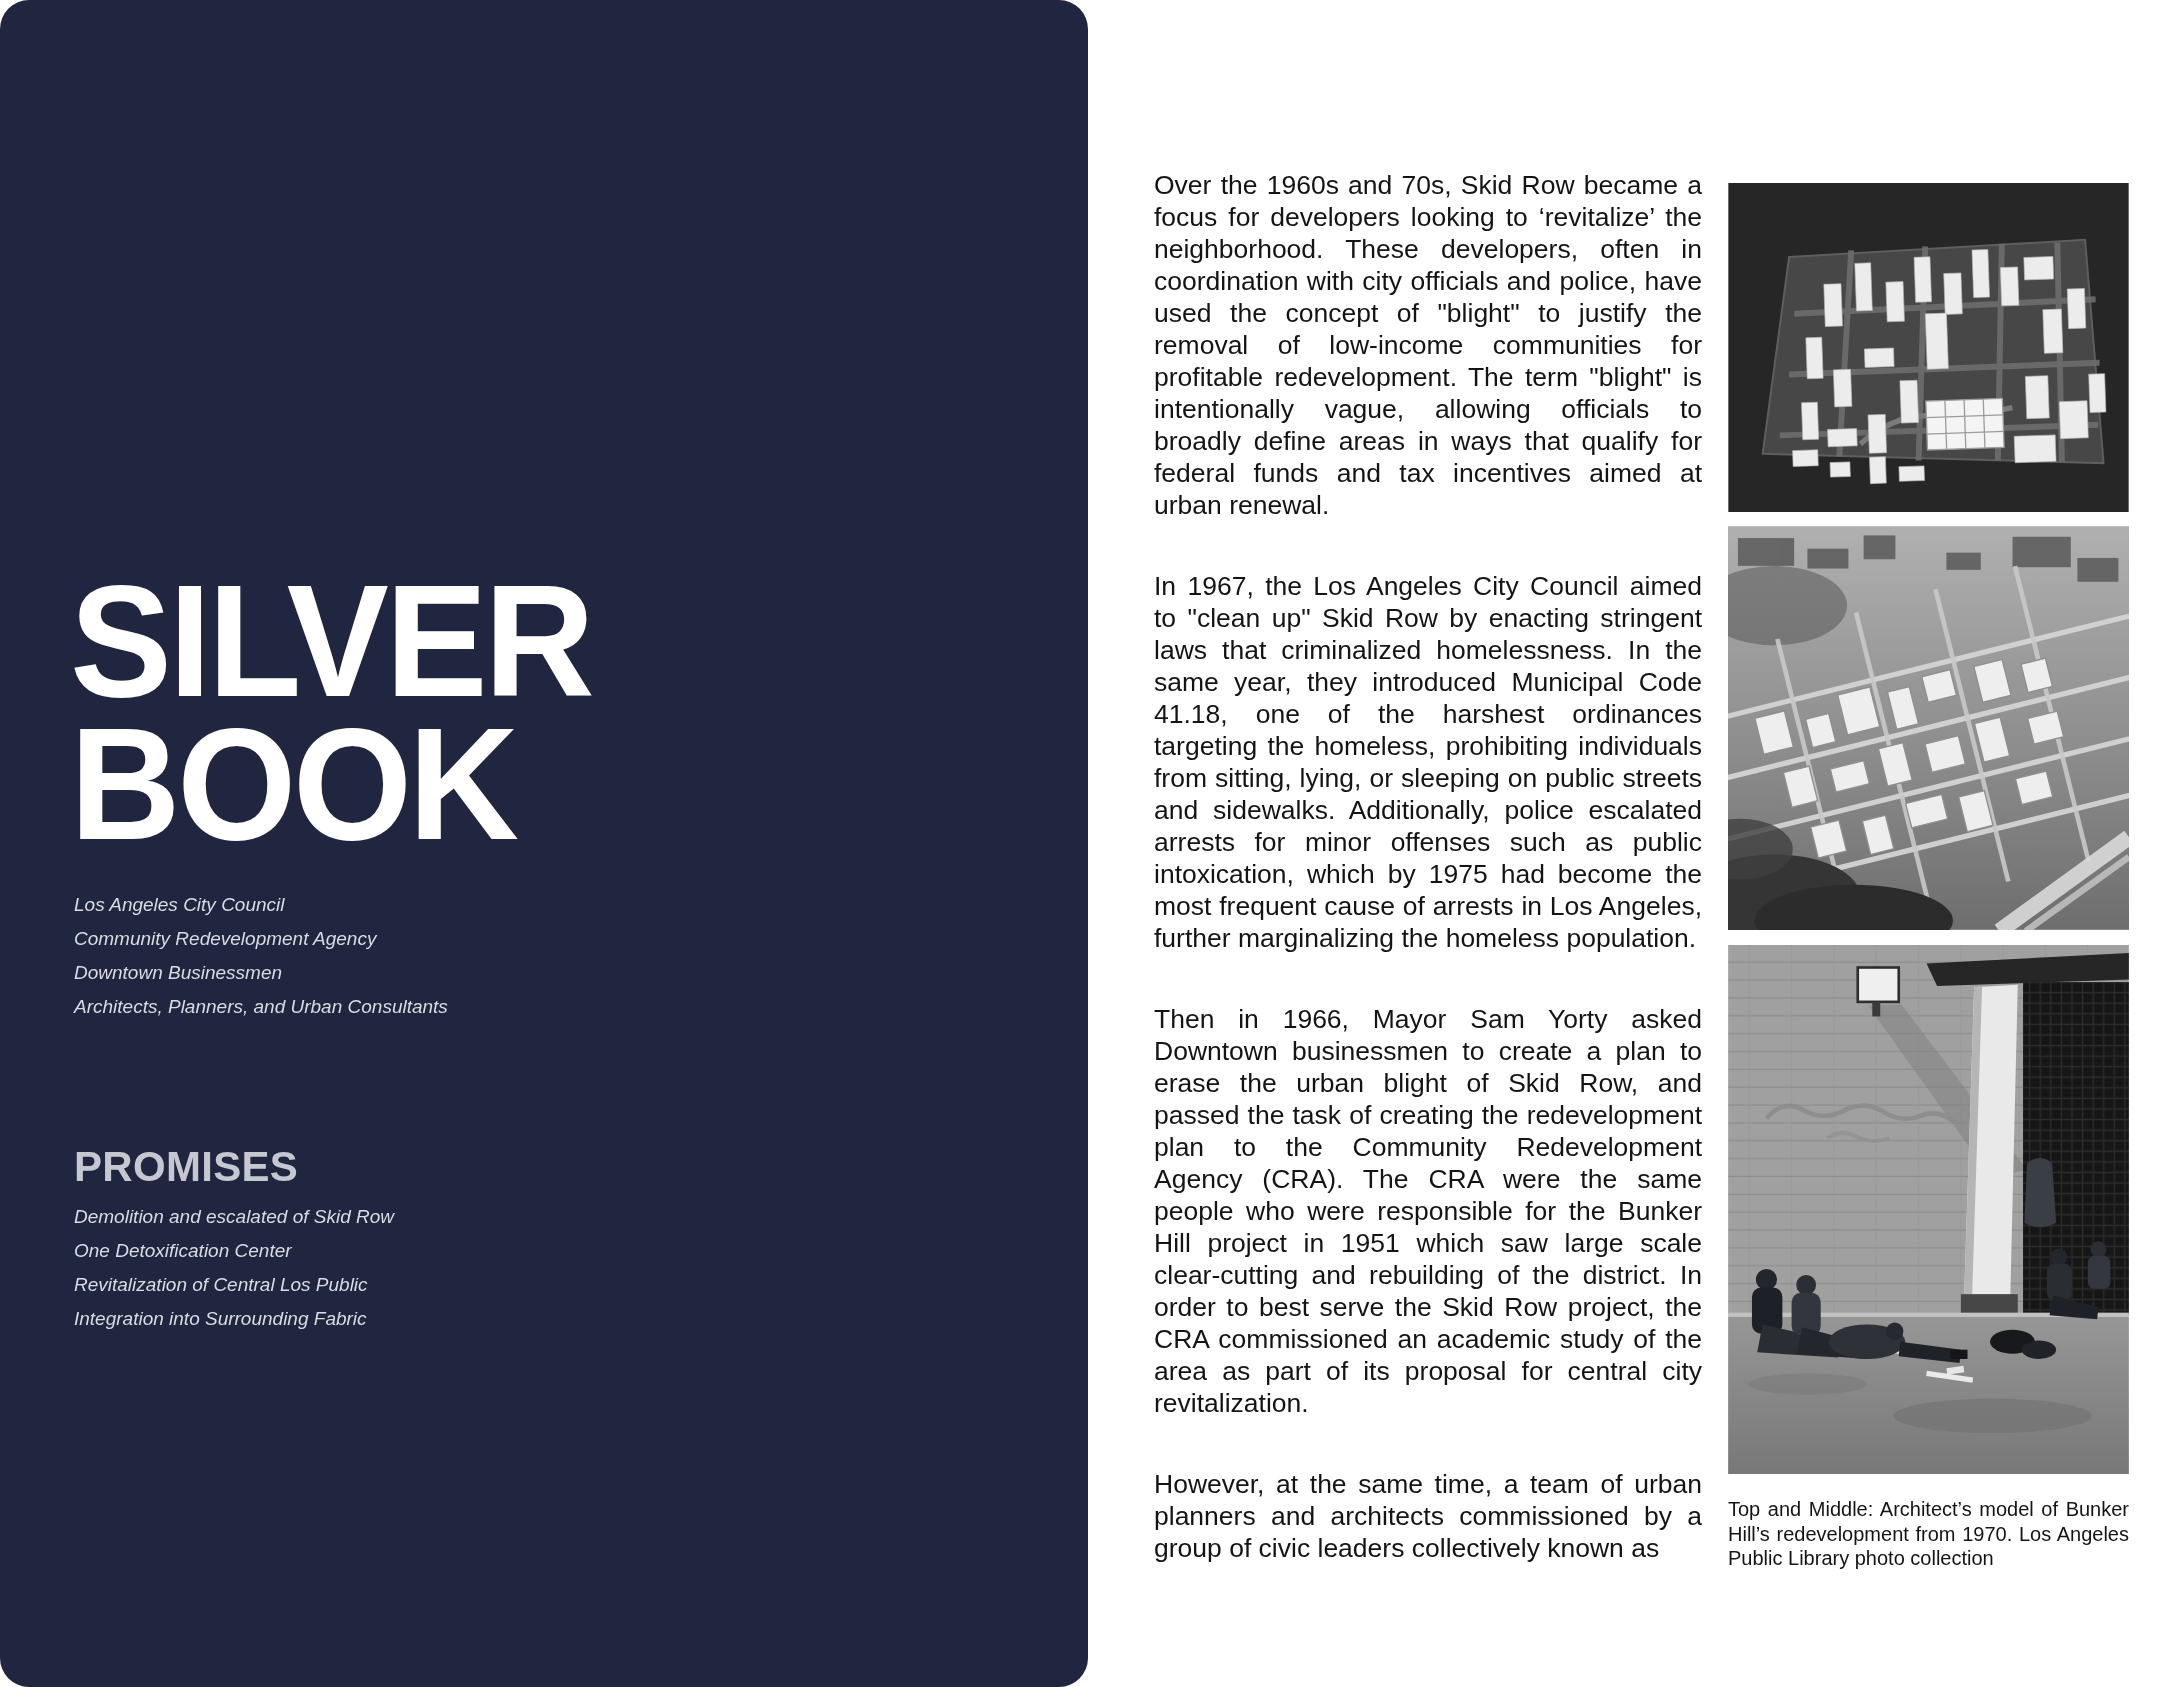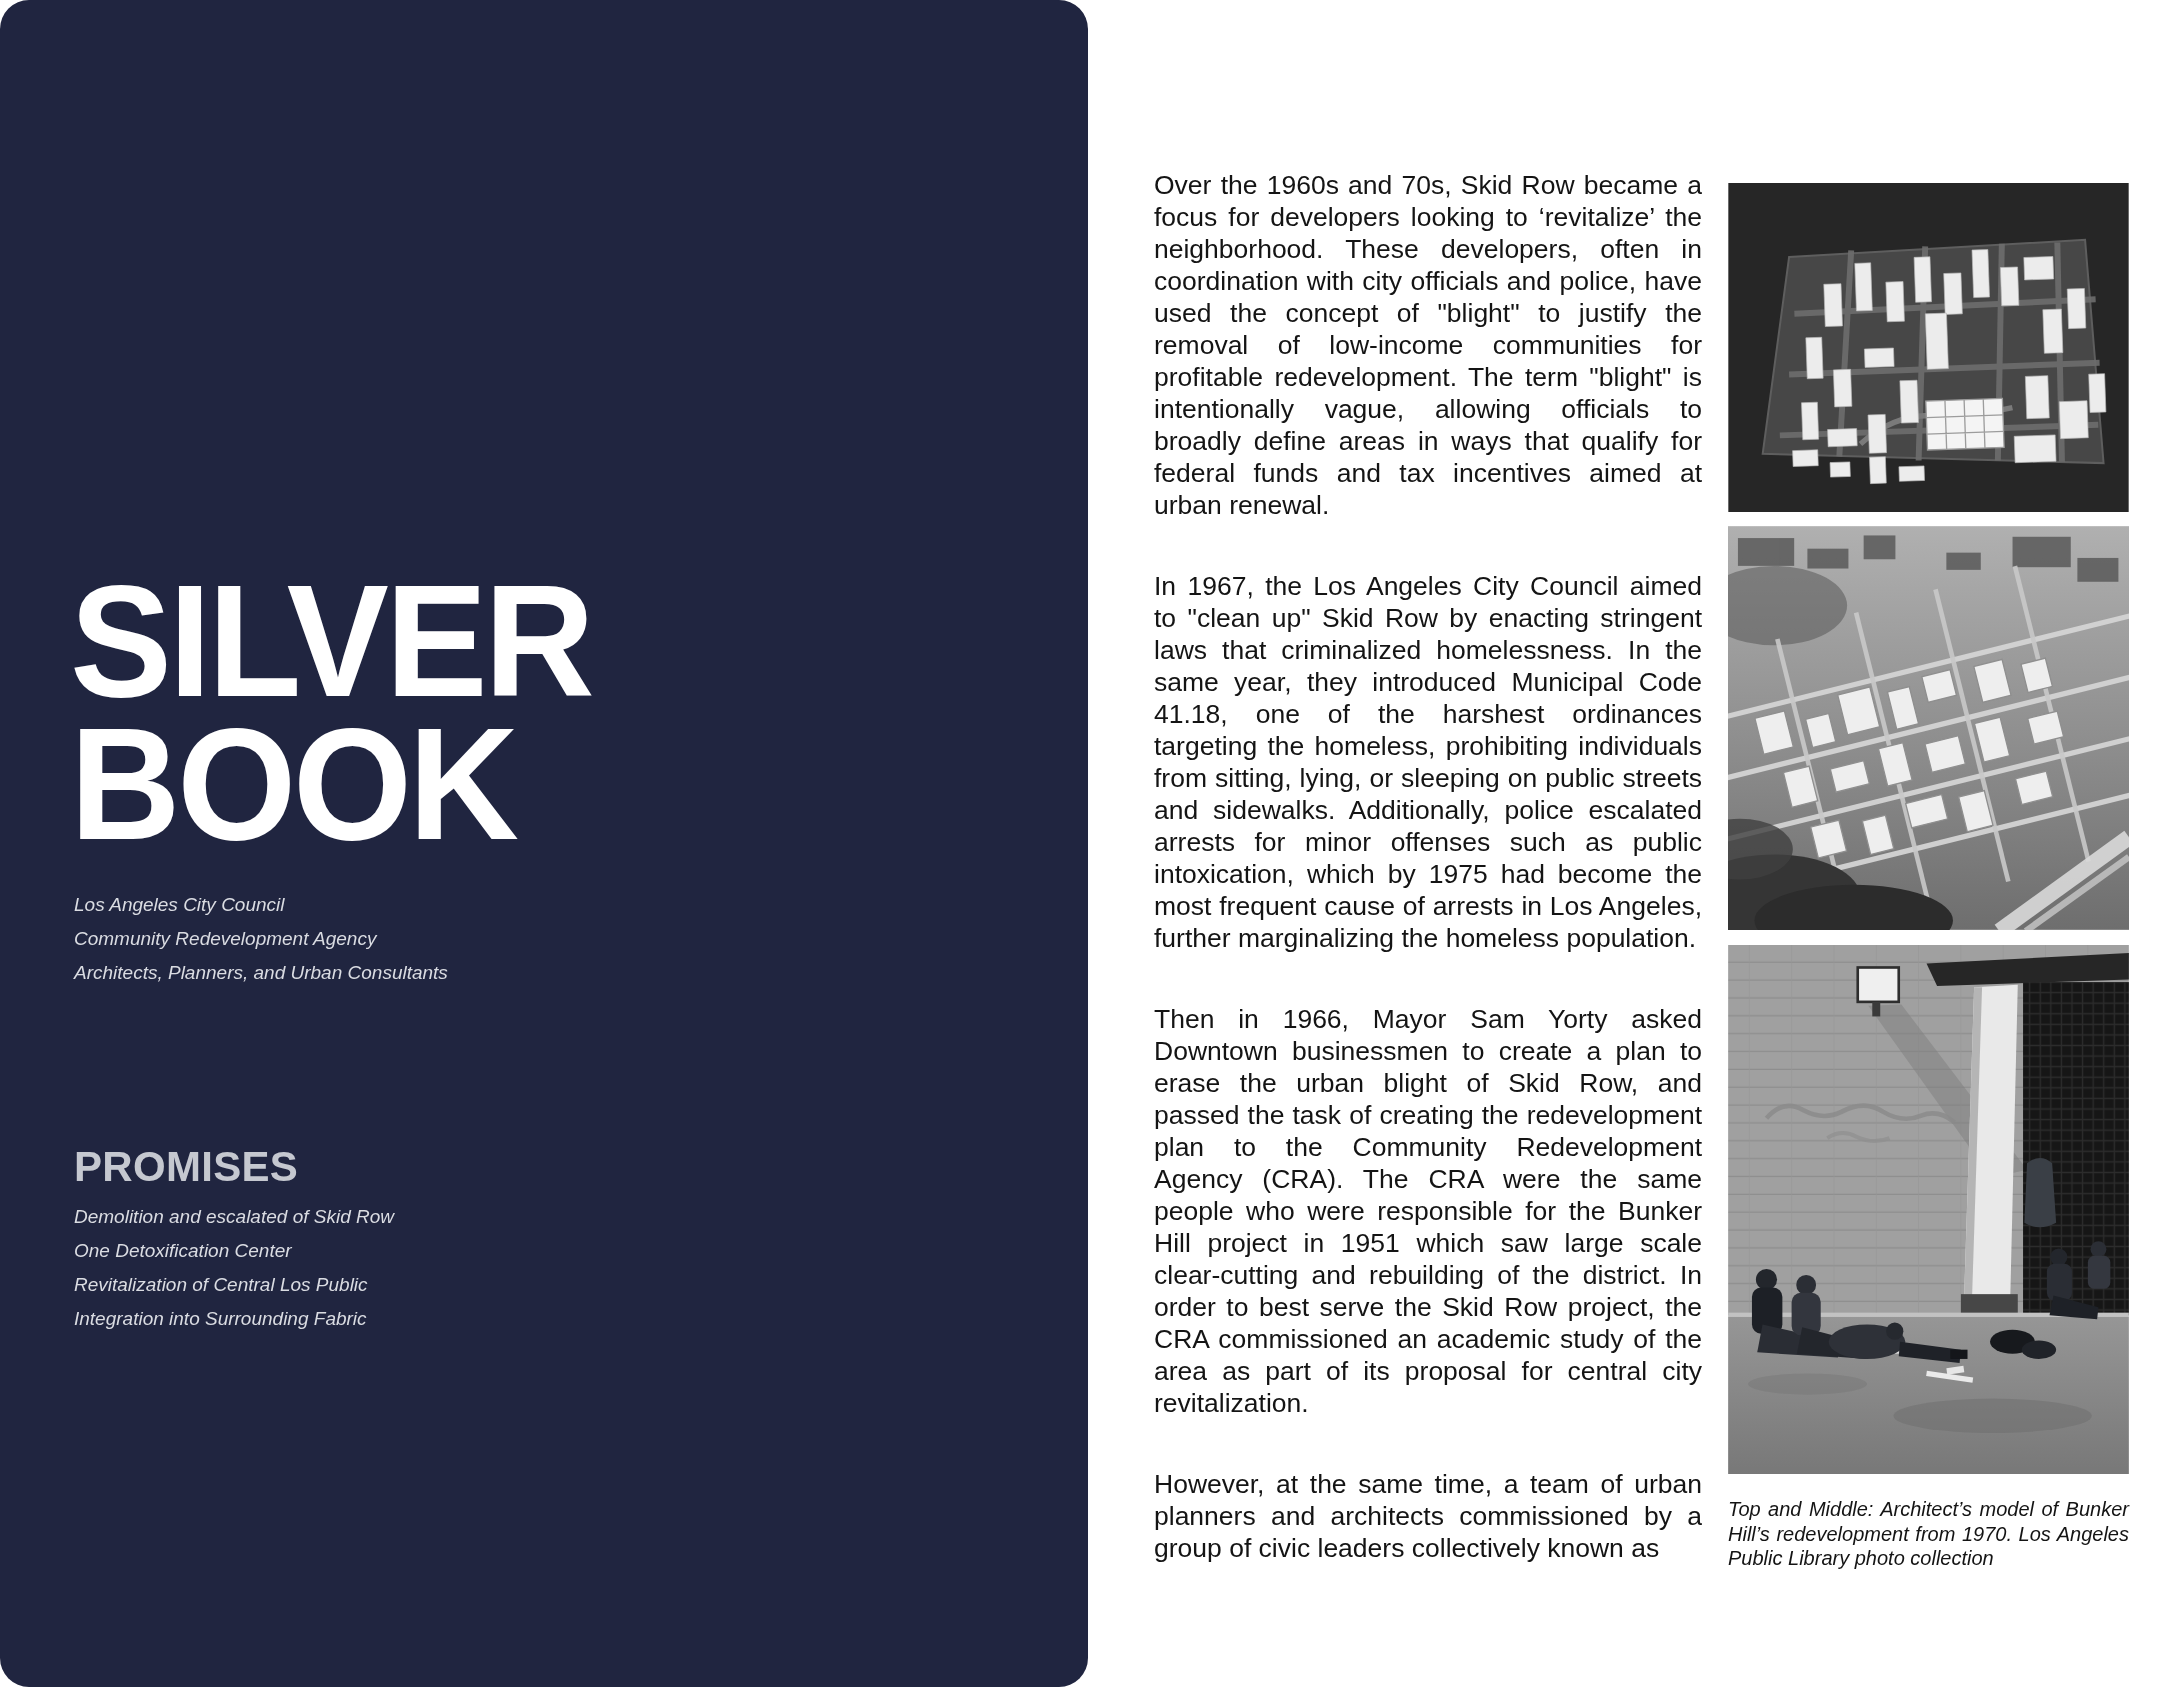--- a/index.html
+++ b/index.html
@@ -36,39 +36,40 @@
     color:#141414;
   }
   
   .photo{position:absolute;margin:0;padding:0;}
   .photo svg{display:block;width:100%;height:100%;}
   #photo-top{left:1728px;top:183px;width:401px;height:329px;}
   #photo-middle{left:1728px;top:526px;width:401px;height:404px;}
   #photo-bottom{left:1728px;top:945px;width:401px;height:529px;}
   .caption{
     position:absolute;left:1728px;top:1497px;width:401px;
-    font-size:20px;line-height:24.5px;font-style:italic;text-align:justify;
+    font-size:20px;line-height:24.5px;text-align:justify;
     color:#141414;
   }
   .caption div{margin:0;}
 </style>
 </head>
 <body>
 
 <div class="page">
 
   <aside class="cover">
     <h1 class="cover-title">
       <span>SILVER</span>
       <span>BOOK</span>
     </h1>
 
     <section class="cover-sec sec-supporters">
       <div class="item">Los Angeles City Council</div>
       <div class="item">Community Redevelopment Agency</div>
+      <div class="item">Downtown Businessmen</div>
       <div class="item">Architects, Planners, and Urban Consultants</div>
     </section>
 
     <section class="cover-sec sec-promises">
       <h2>PROMISES</h2>
       <div class="item">Demolition and escalated of Skid Row</div>
       <div class="item">One Detoxification Center</div>
       <div class="item">Revitalization of Central Los Public</div>
       <div class="item">Integration into Surrounding Fabric</div>
     </section>

